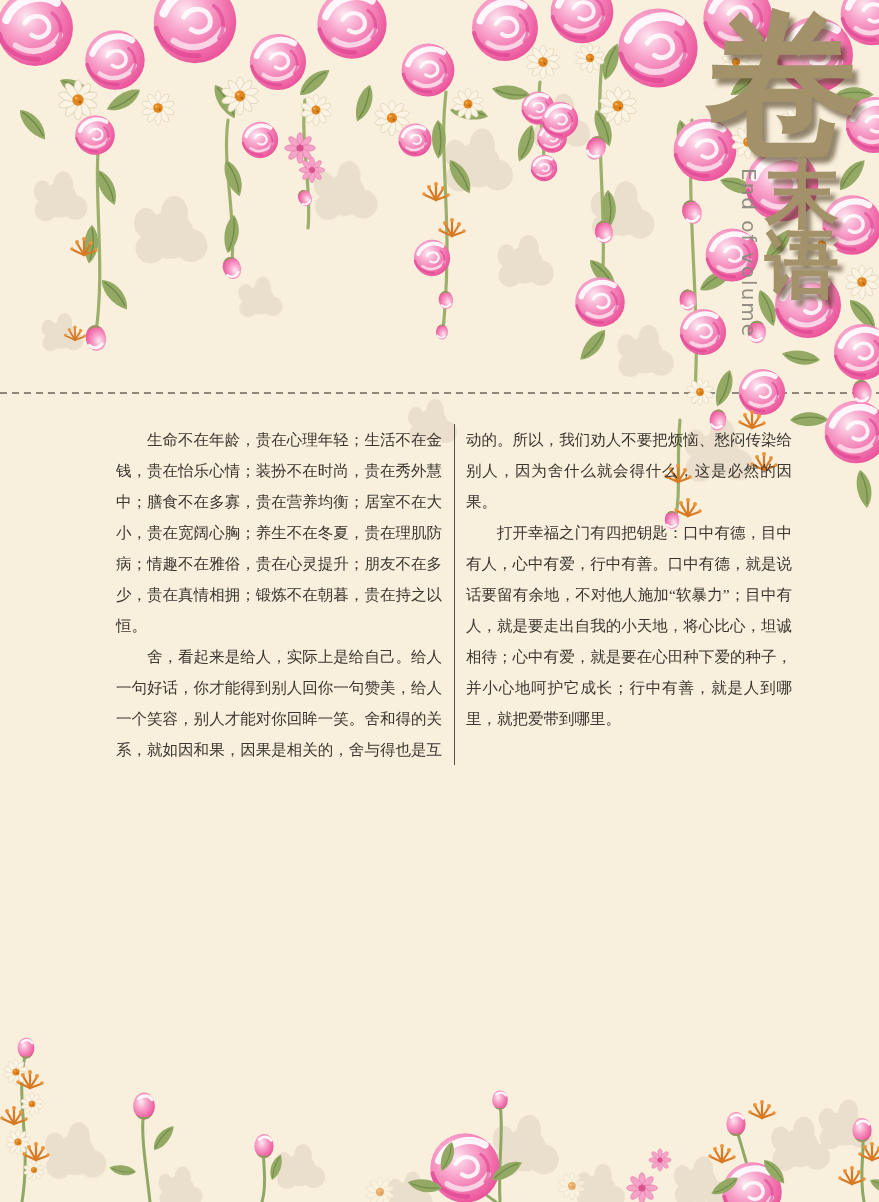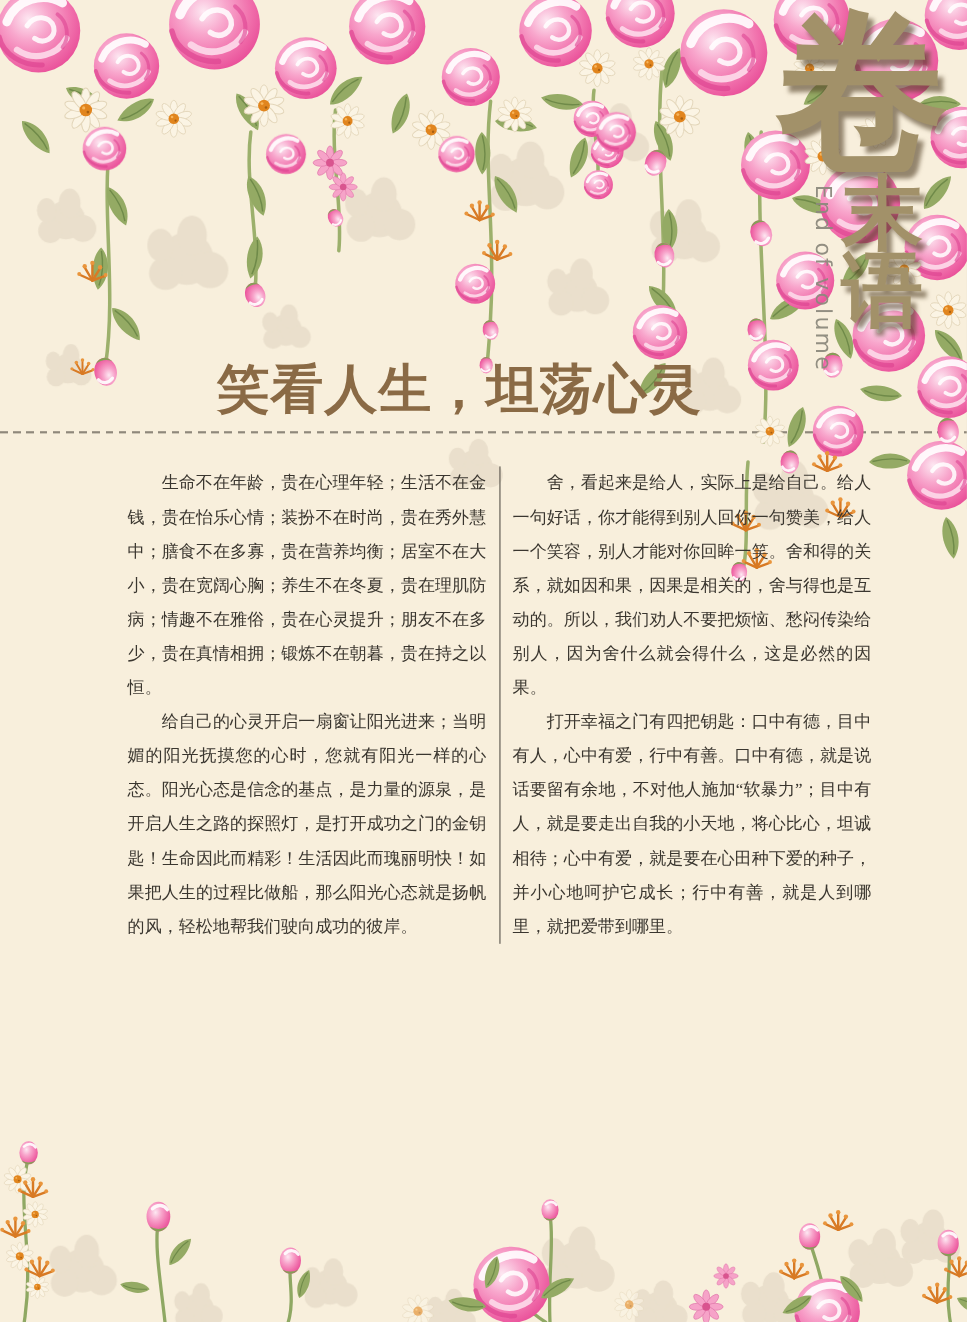--- a/index.html
+++ b/index.html
@@ -314,21 +314,19 @@
     </g>
   </svg>
 
   <div class="masthead">
     <div class="mh-char mh-large">卷</div>
     <div class="mh-char mh-small">末</div>
     <div class="mh-char mh-small">语</div>
   </div>
   <div class="mh-en">End of volume</div>
 
-  <h1 class="title">笑看人生，坦荡心灵</h1>
 
   <div class="article">
     <p>生命不在年龄，贵在心理年轻；生活不在金钱，贵在怡乐心情；装扮不在时尚，贵在秀外慧中；膳食不在多寡，贵在营养均衡；居室不在大小，贵在宽阔心胸；养生不在冬夏，贵在理肌防病；情趣不在雅俗，贵在心灵提升；朋友不在多少，贵在真情相拥；锻炼不在朝暮，贵在持之以恒。</p>
-    <p>给自己的心灵开启一扇窗让阳光进来；当明媚的阳光抚摸您的心时，您就有阳光一样的心态。阳光心态是信念的基点，是力量的源泉，是开启人生之路的探照灯，是打开成功之门的金钥匙！生命因此而精彩！生活因此而瑰丽明快！如果把人生的过程比做船，那么阳光心态就是扬帆的风，轻松地帮我们驶向成功的彼岸。</p>
     <p>舍，看起来是给人，实际上是给自己。给人一句好话，你才能得到别人回你一句赞美，给人一个笑容，别人才能对你回眸一笑。舍和得的关系，就如因和果，因果是相关的，舍与得也是互动的。所以，我们劝人不要把烦恼、愁闷传染给别人，因为舍什么就会得什么，这是必然的因果。</p>
     <p>打开幸福之门有四把钥匙：口中有德，目中有人，心中有爱，行中有善。口中有德，就是说话要留有余地，不对他人施加“软暴力”；目中有人，就是要走出自我的小天地，将心比心，坦诚相待；心中有爱，就是要在心田种下爱的种子，并小心地呵护它成长；行中有善，就是人到哪里，就把爱带到哪里。</p>
   </div>
 </div>
 
 </body></html>

